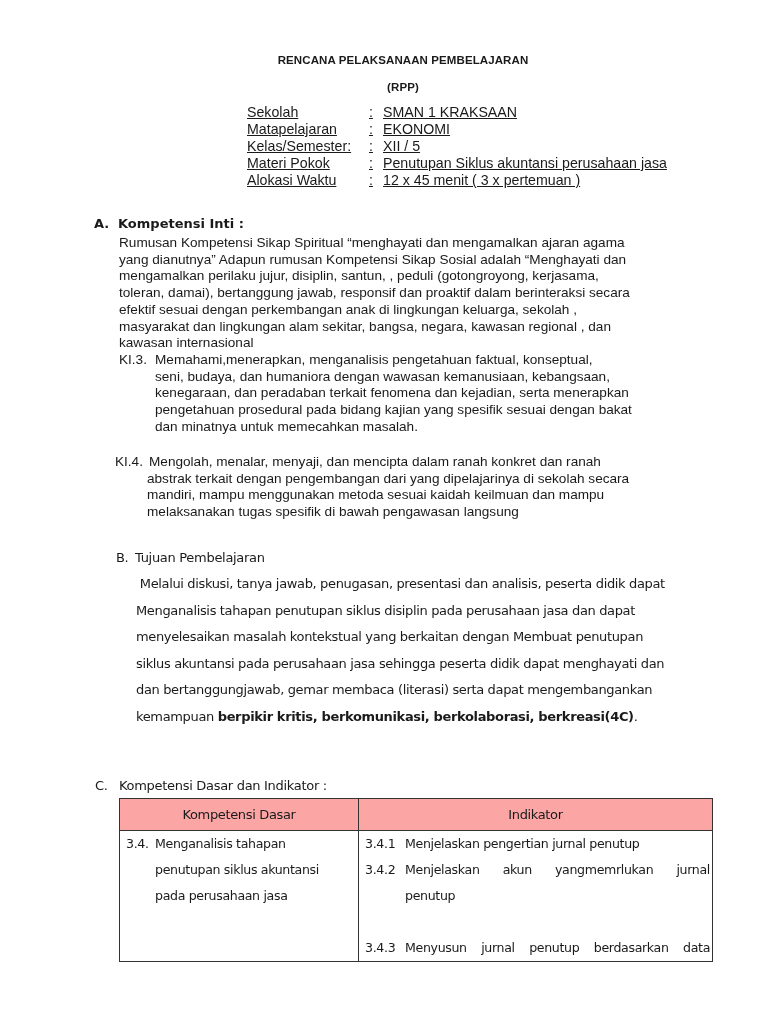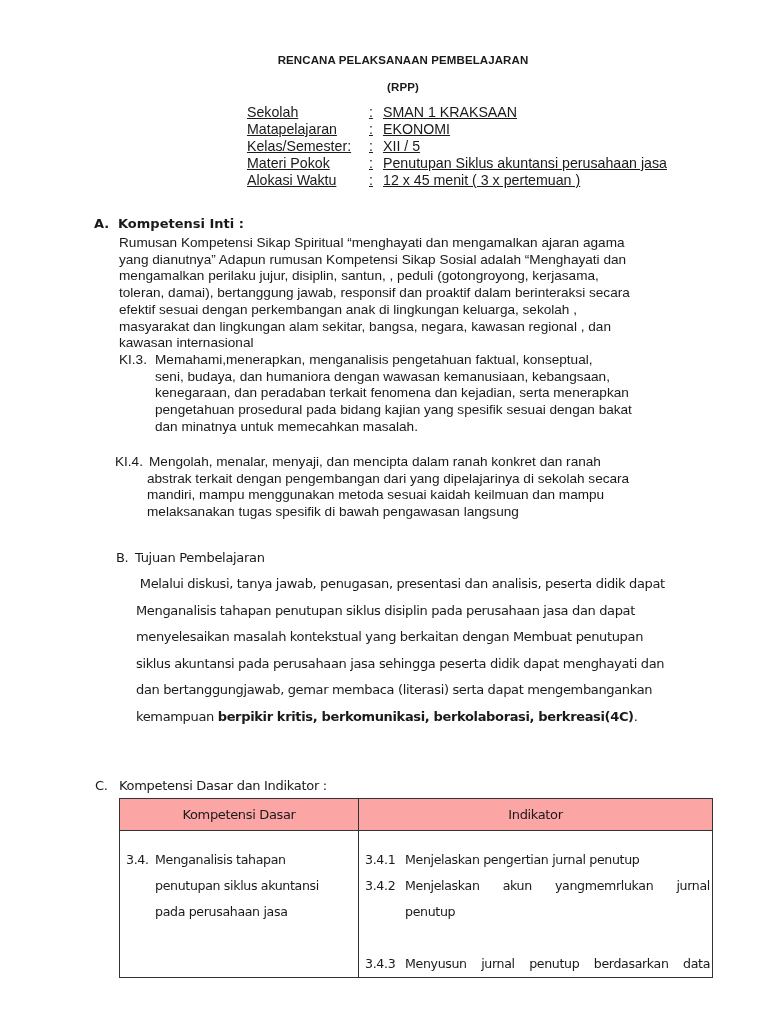--- a/index.html
+++ b/index.html
@@ -36,21 +36,21 @@
   }
   .sec-heading .letter { display: inline-block; width: 19px; }
   table.kd {
     position: absolute; left: 119px; top: 798px; width: 594px; border-collapse: collapse;
     font-family: "DejaVu Sans", sans-serif; font-size: 12.6px; letter-spacing: -0.35px;
   }
   table.kd th, table.kd td { border: 1.5px solid #333; }
   table.kd th {
     background: #fca5a5; font-weight: normal; height: 29px; text-align: center; font-size: 13px;
   }
-  table.kd td { vertical-align: top; padding: 16px 0 0 6px; height: 124px; }
+  table.kd td { vertical-align: top; padding: 0 0 0 6px; height: 124px; }
   .kd-item { line-height: 26px; }
   .kd-num { display: inline-block; width: 29px; }
   .kd-text { padding-left: 29px; }
   .ind { line-height: 26px; display: flex; }
   .ind-num { width: 40px; flex: none; }
   .ind-text { flex: 1; text-align: justify; text-align-last: auto; padding-right: 2px; }
   .justify-last { text-align: justify; text-align-last: justify; }
 </style>
 </head>
 <body>

